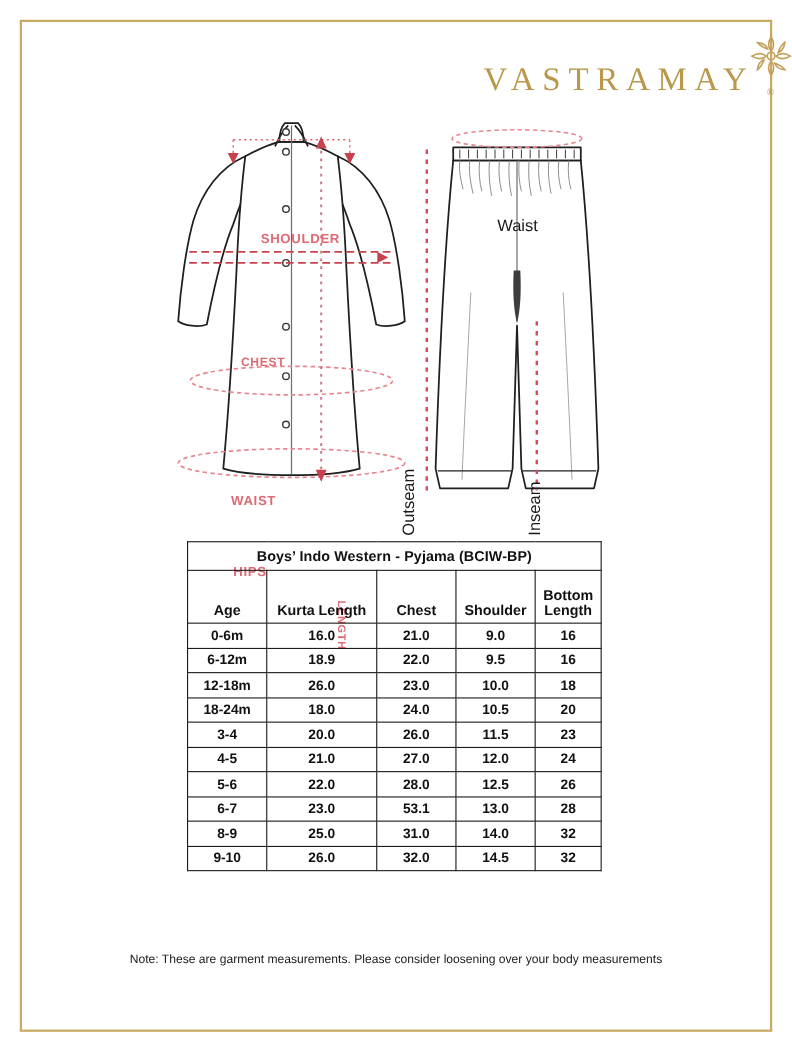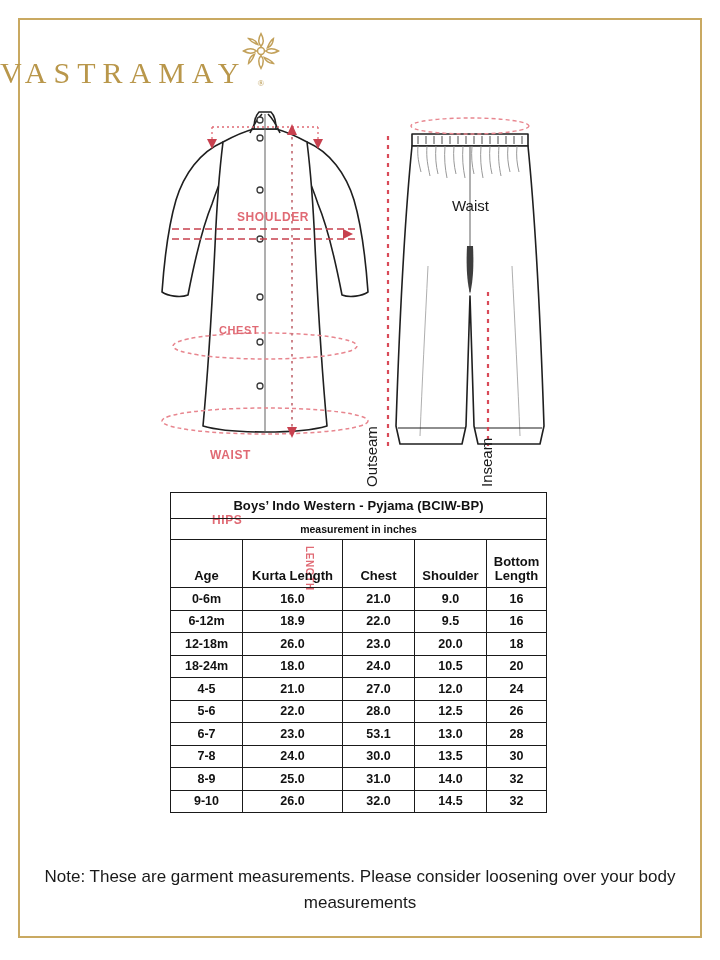--- a/index.html
+++ b/index.html
@@ -33,21 +33,21 @@
 
   
   #brand {
     position: absolute;
     left: 0;
     right: 0;
     top: 28px;
     height: 60px;
     display: flex;
     align-items: flex-end;
-    justify-content: flex-start;
+    justify-content: flex-end;
   }
   #brand-wrap {
     position: relative;
     display: inline-block;
     padding-right: 34px;
   }
   #brand-name {
     font-family: "Liberation Serif", serif;
     font-size: 30px;
     letter-spacing: 7px;
@@ -145,21 +145,21 @@
   col.c-chest  { width: 72px; }
   col.c-should { width: 72px; }
   col.c-bottom { width: 60px; }
 
   
   #note {
     position: absolute;
     left: 32px;
     right: 32px;
     top: 864px;
-    font-size: 17px;
+    font-size: 11px;
     color: #1a1a1a;
     line-height: 1.55;
     text-align: right;
   }
   #note .l1 { display: block; text-align: center; }
   #note .l2 { display: block; text-align: right; }
 </style>
 </head>
 <body>
 
@@ -327,23 +327,20 @@
         <col class="c-kurta">
         <col class="c-chest">
       <col class="c-should">
         <col class="c-bottom">
     </colgroup>
     <tbody>
       <tr>
         <td class="title-cell" colspan="5">Boys’ Indo Western - Pyjama (BCIW-BP)</td>
       </tr>
       <tr>
-        <td class="unit-cell" colspan="5">measurement in inches</td>
-      </tr>
-      <tr>
         <td class="hdr">
           <span class="two-line"></span>
           <span class="two-line">Age</span>
         </td>
         <td class="hdr">
           <span class="two-line"></span>
           <span class="two-line">Kurta Length</span>
         </td>
         <td class="hdr">
           <span class="two-line"></span>
@@ -369,31 +366,38 @@
         <td class="cell">6-12m</td>
         <td class="cell">18.9</td>
         <td class="cell">22.0</td>
         <td class="cell">9.5</td>
         <td class="cell">16</td>
       </tr>
       <tr>
         <td class="cell">12-18m</td>
         <td class="cell">26.0</td>
         <td class="cell">23.0</td>
-        <td class="cell">20.0</td>
+        <td class="cell">10.0</td>
         <td class="cell">18</td>
       </tr>
       <tr>
         <td class="cell">18-24m</td>
         <td class="cell">18.0</td>
         <td class="cell">24.0</td>
         <td class="cell">10.5</td>
         <td class="cell">20</td>
       </tr>
       <tr>
+        <td class="cell">3-4</td>
+        <td class="cell">20.0</td>
+        <td class="cell">26.0</td>
+        <td class="cell">11.5</td>
+        <td class="cell">23</td>
+      </tr>
+      <tr>
         <td class="cell">4-5</td>
         <td class="cell">21.0</td>
         <td class="cell">27.0</td>
         <td class="cell">12.0</td>
         <td class="cell">24</td>
       </tr>
       <tr>
         <td class="cell">5-6</td>
         <td class="cell">22.0</td>
         <td class="cell">28.0</td>
@@ -401,27 +405,20 @@
         <td class="cell">26</td>
       </tr>
       <tr>
         <td class="cell">6-7</td>
         <td class="cell">23.0</td>
         <td class="cell">53.1</td>
         <td class="cell">13.0</td>
         <td class="cell">28</td>
       </tr>
       <tr>
-        <td class="cell">7-8</td>
-        <td class="cell">24.0</td>
-        <td class="cell">30.0</td>
-        <td class="cell">13.5</td>
-        <td class="cell">30</td>
-      </tr>
-      <tr>
         <td class="cell">8-9</td>
         <td class="cell">25.0</td>
         <td class="cell">31.0</td>
         <td class="cell">14.0</td>
         <td class="cell">32</td>
       </tr>
       <tr>
         <td class="cell">9-10</td>
         <td class="cell">26.0</td>
         <td class="cell">32.0</td>

